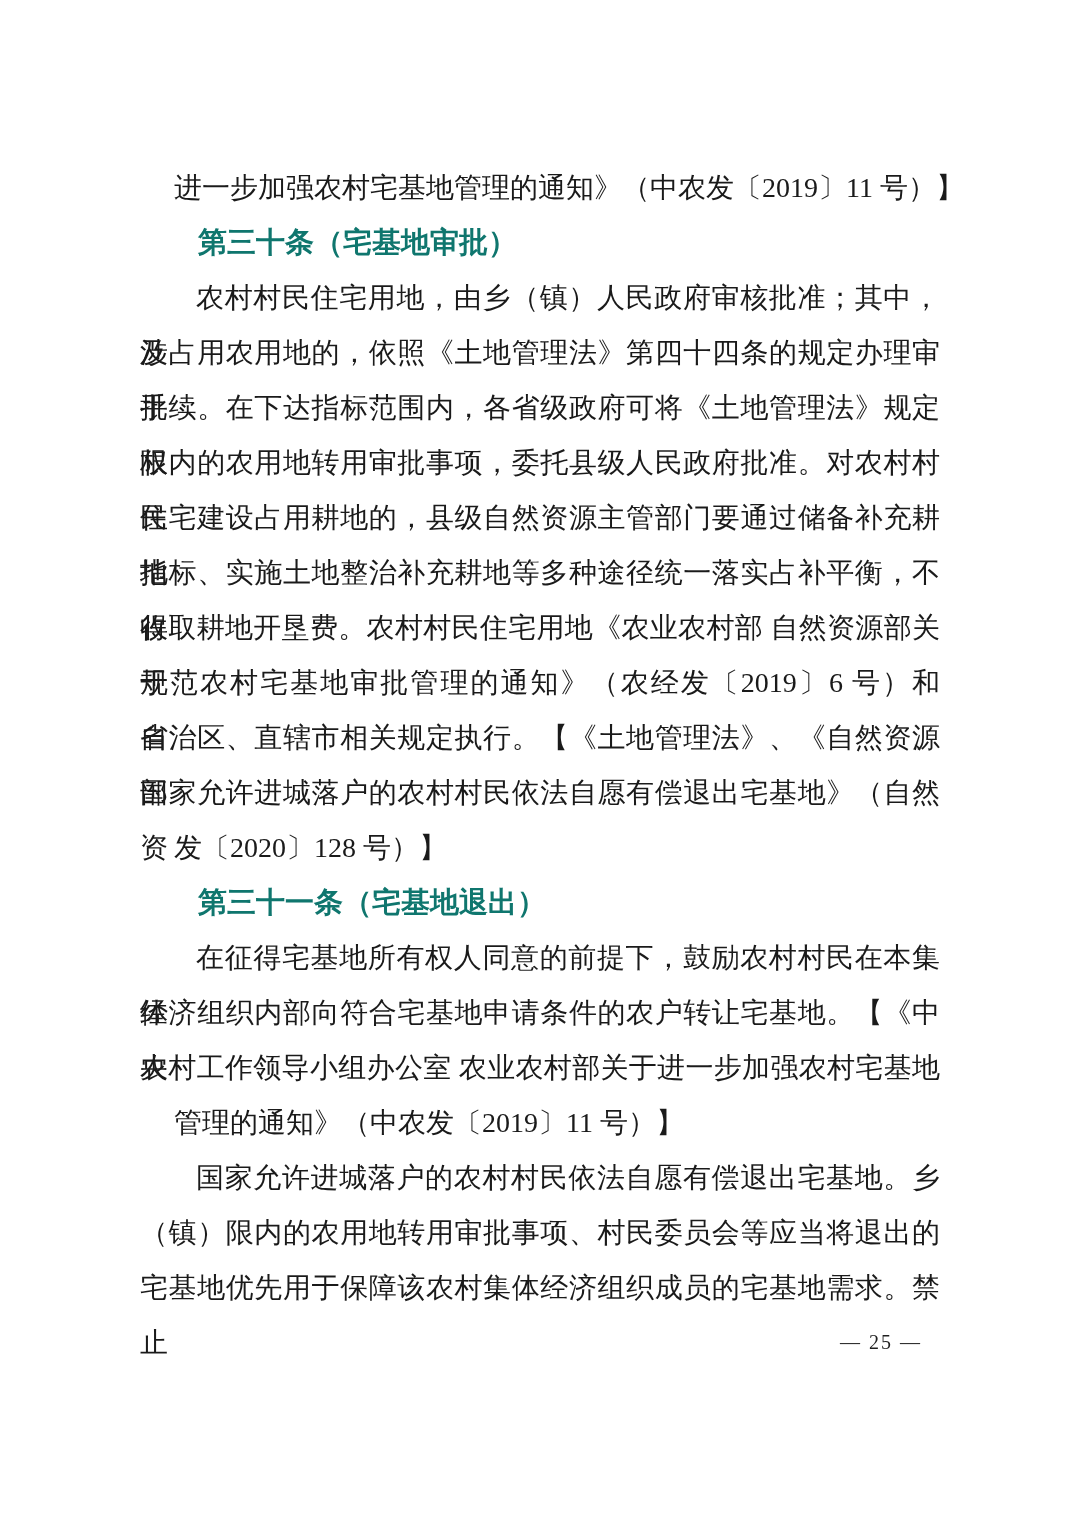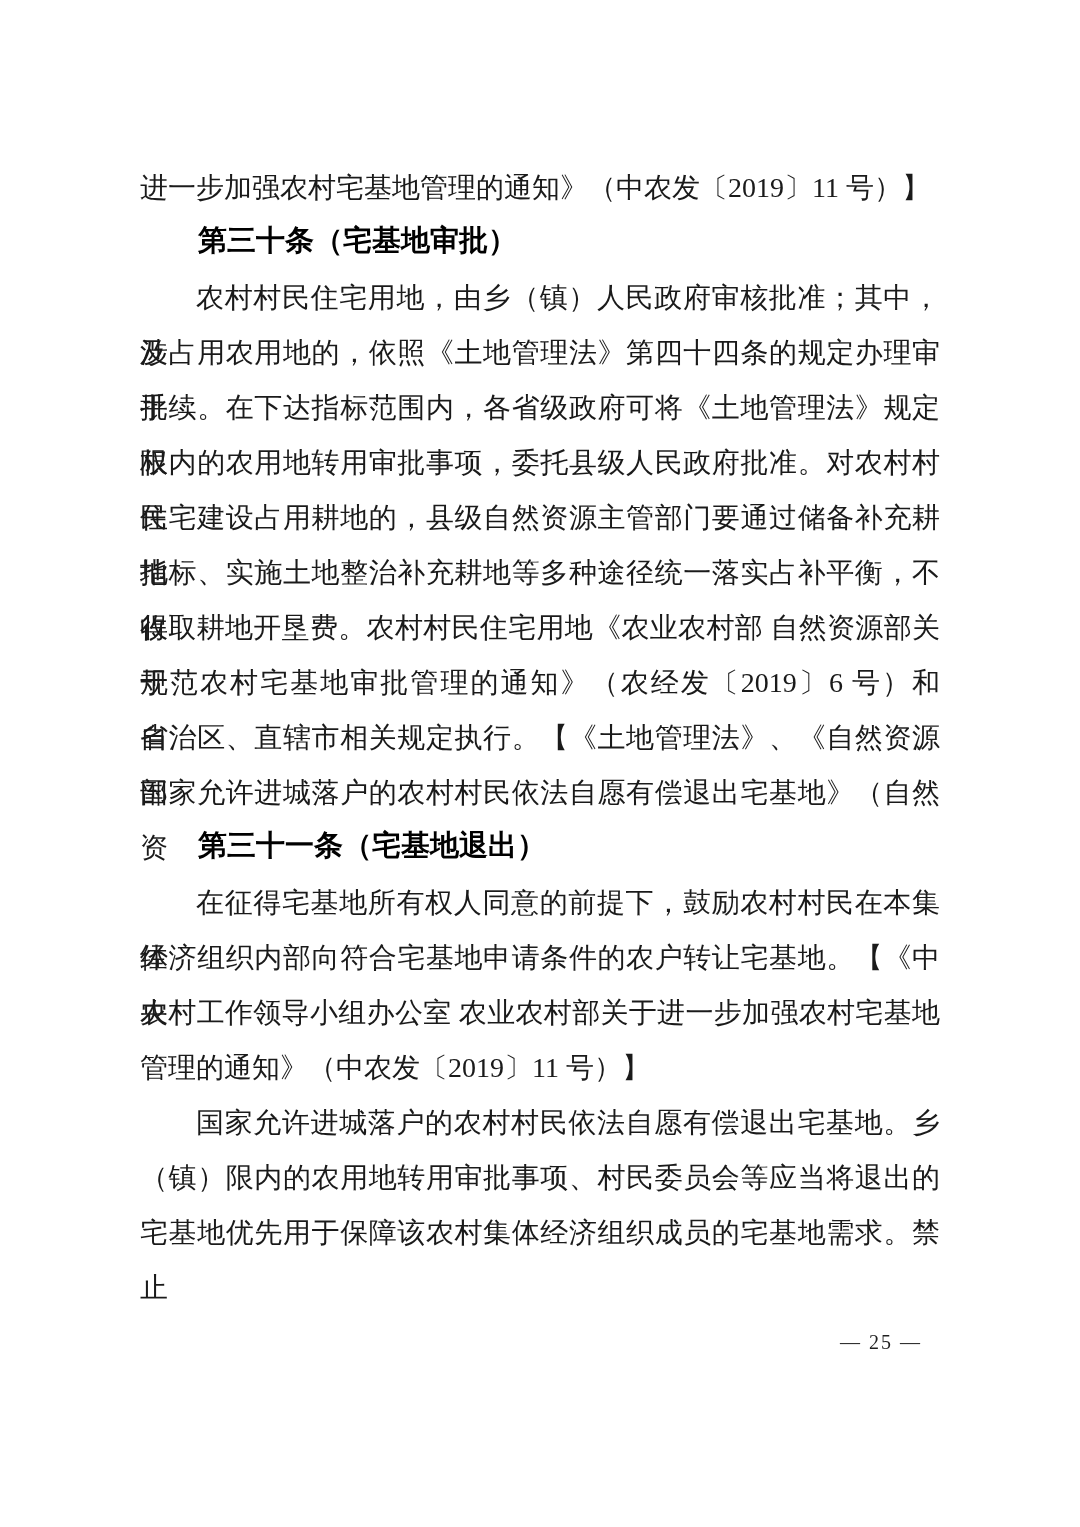--- a/index.html
+++ b/index.html
@@ -25,30 +25,31 @@
     width: 100%;
     height: 55px;
     text-align: justify;
     text-align-last: justify;
     text-justify: inter-character;
   }
   .line.first { text-indent: 2em; }
   .line.last {
     text-align: left;
     text-align-last: left;
+    margin-left: 34px;
   }
   .heading {
     height: 55px;
     text-indent: 2em;
     text-align: right;
     text-align-last: left;
-    font-family: Liberation Mono, monospace;
+    font-family: Liberation Serif, serif;
     font-weight: 700;
     font-size: 29px;
-    color: #000000;
+    color: #0f766e;
   }
   .page-number {
     position: absolute;
     top: 1322px;
     right: 158px;
     font-size: 20px;
     line-height: 40px;
     color: #1f1f1f;
     letter-spacing: 2px;
   }
@@ -67,20 +68,21 @@
     <div class="line first">农村村民住宅用地，由乡（镇）人民政府审核批准；其中，涉</div>
     <div class="line">及占用农用地的，依照《土地管理法》第四十四条的规定办理审批</div>
     <div class="line">手续。在下达指标范围内，各省级政府可将《土地管理法》规定权</div>
     <div class="line">限内的农用地转用审批事项，委托县级人民政府批准。对农村村民</div>
     <div class="line">住宅建设占用耕地的，县级自然资源主管部门要通过储备补充耕地</div>
     <div class="line">指标、实施土地整治补充耕地等多种途径统一落实占补平衡，不得</div>
     <div class="line">收取耕地开垦费。农村村民住宅用地《农业农村部 自然资源部关于</div>
     <div class="line">规范农村宅基地审批管理的通知》（农经发〔2019〕6 号）和省、</div>
     <div class="line">自治区、直辖市相关规定执行。【《土地管理法》、《自然资源部</div>
     <div class="line">国家允许进城落户的农村村民依法自愿有偿退出宅基地》（自然资</div>
+    <div class="line last">发〔2020〕128 号）】</div>
 
     <div class="heading">第三十一条（宅基地退出）</div>
 
     <div class="line first">在征得宅基地所有权人同意的前提下，鼓励农村村民在本集体</div>
     <div class="line">经济组织内部向符合宅基地申请条件的农户转让宅基地。【《中央</div>
     <div class="line">农村工作领导小组办公室 农业农村部关于进一步加强农村宅基地</div>
     <div class="line last">管理的通知》（中农发〔2019〕11 号）】</div>
 
     <div class="line first">国家允许进城落户的农村村民依法自愿有偿退出宅基地。乡</div>
     <div class="line">（镇）限内的农用地转用审批事项、村民委员会等应当将退出的</div>

